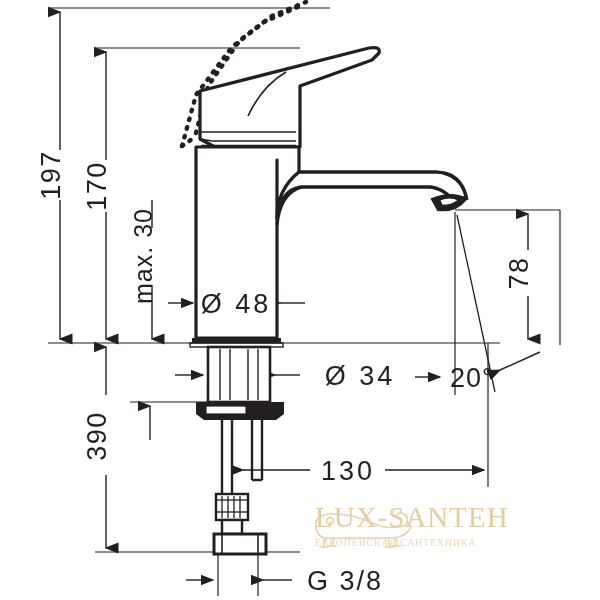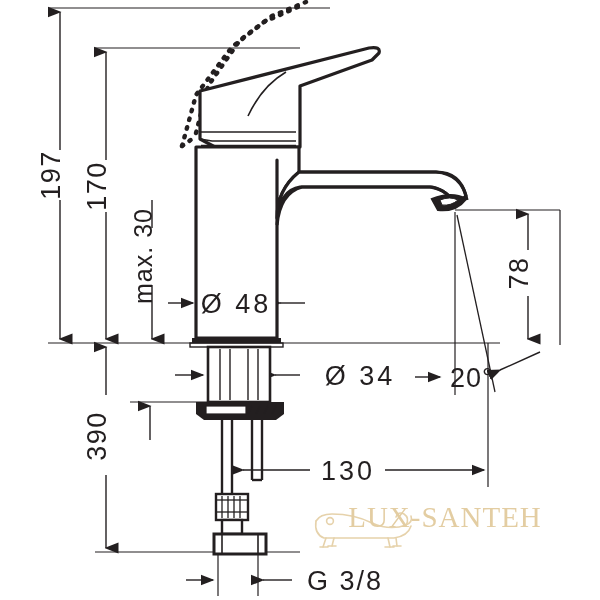--- a/index.html
+++ b/index.html
@@ -14,21 +14,21 @@
   }
   #stage svg{position:absolute;top:0;left:0;}
   .wm{
     position:absolute;
     pointer-events:none;
     user-select:none;
   }
   #wm-text{
     left:445px;top:503px;
     transform:translate(-50%,0);
-    width:260px;text-align:center;
+    width:260px;
   }
   #wm-title{
     font-family:"Liberation Serif", serif;
     font-size:29px;
     letter-spacing:1px;
     color:#e3cda2;
     white-space:nowrap;
     line-height:1;
   }
   #wm-sub{
@@ -283,15 +283,16 @@
         <path d="M96,20 Q100,13 94,9 Q88,6 86,12"></path>
         <circle cx="20" cy="16" r="3.4"></circle>
         <path d="M16,33 L13,42 M24,33 L22,41 M78,33 L80,42 M86,33 L87,41"></path>
         <path d="M10,42 L18,42 M18,41 L26,41 M75,42 L84,42 M83,41 L91,41"></path>
       </g>
     </svg>
   </div>
 
   <div class="wm" id="wm-text">
     <div id="wm-title">LUX-SANTEH</div>
+    <div id="wm-sub">ЕВРОПЕЙСКАЯ САНТЕХНИКА</div>
   </div>
 
 </div>
 
 </body></html>

